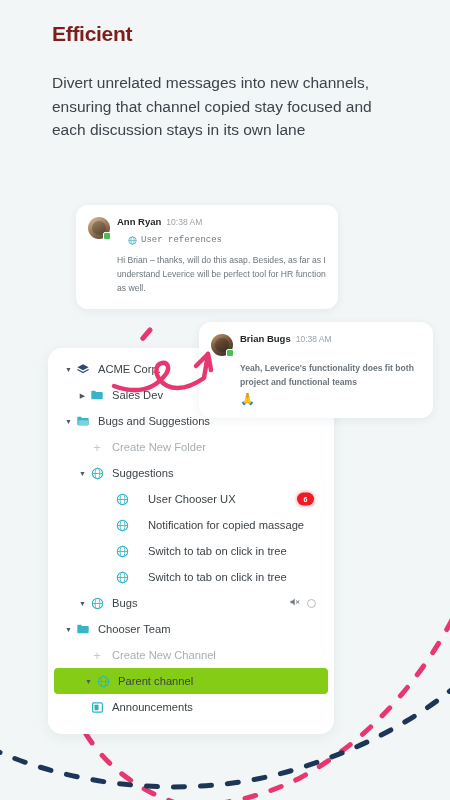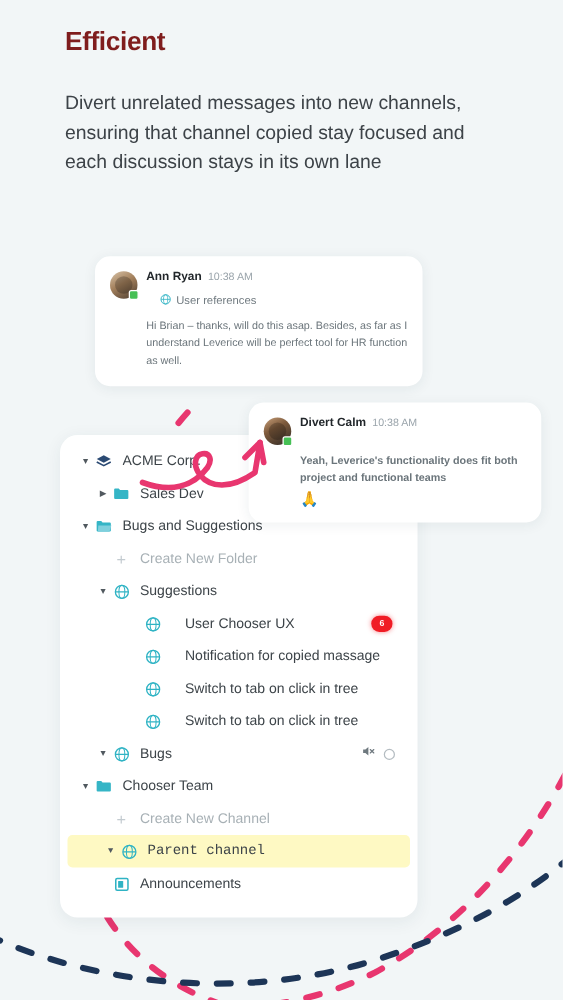--- a/index.html
+++ b/index.html
@@ -128,20 +128,21 @@
   .msg-channel {
     display: flex;
     align-items: center;
     gap: 4px;
     margin-top: 4px;
     margin-left: 11px;
   }
   .msg-channel-name {
     font-size: 9px;
     color: #6f797f;
+    font-family: Liberation Mono, monospace;
   }
   .msg-text {
     font-size: 8.6px;
     line-height: 1.62;
     color: #6b757b;
     margin-top: 5px;
   }
   .msg-card.right .msg-text { margin-top: 18px; font-weight: bold; }
   .msg-emoji {
     font-size: 12px;
@@ -162,24 +163,23 @@
     z-index: 3;
   }
   .tree-row {
     display: flex;
     align-items: center;
     height: 26px;
     padding: 0 10px 0 0;
     position: relative;
   }
   .tree-row.selected {
-    background: #fef9c3;
+    background: #84cc16;
     border-radius: 4px;
     margin: 0 6px;
-    font-family: Liberation Mono, monospace;
   }
   .caret {
     width: 13px;
     flex: 0 0 13px;
     display: flex;
     align-items: center;
     justify-content: center;
     color: #51595f;
     font-size: 7px;
     line-height: 1;
@@ -300,21 +300,21 @@
 </div>
 
 <div class="msg-card right">
   <div class="msg-row">
     <div class="avatar-wrap">
       <div class="avatar a2"></div>
       <span class="status-dot"></span>
     </div>
     <div class="msg-body">
       <div class="msg-meta">
-        <span class="msg-author">Divert Calm</span>
+        <span class="msg-author">Brian Bugs</span>
         <span class="msg-time">10:38 AM</span>
       </div>
       <div class="msg-text">Yeah, Leverice's functionality does fit both project and functional teams</div>
       <div class="msg-emoji">🙏</div>
     </div>
   </div>
 </div>
 
 <div class="tree-panel" id="tree-panel">
     <div class="tree-row ind-0">

